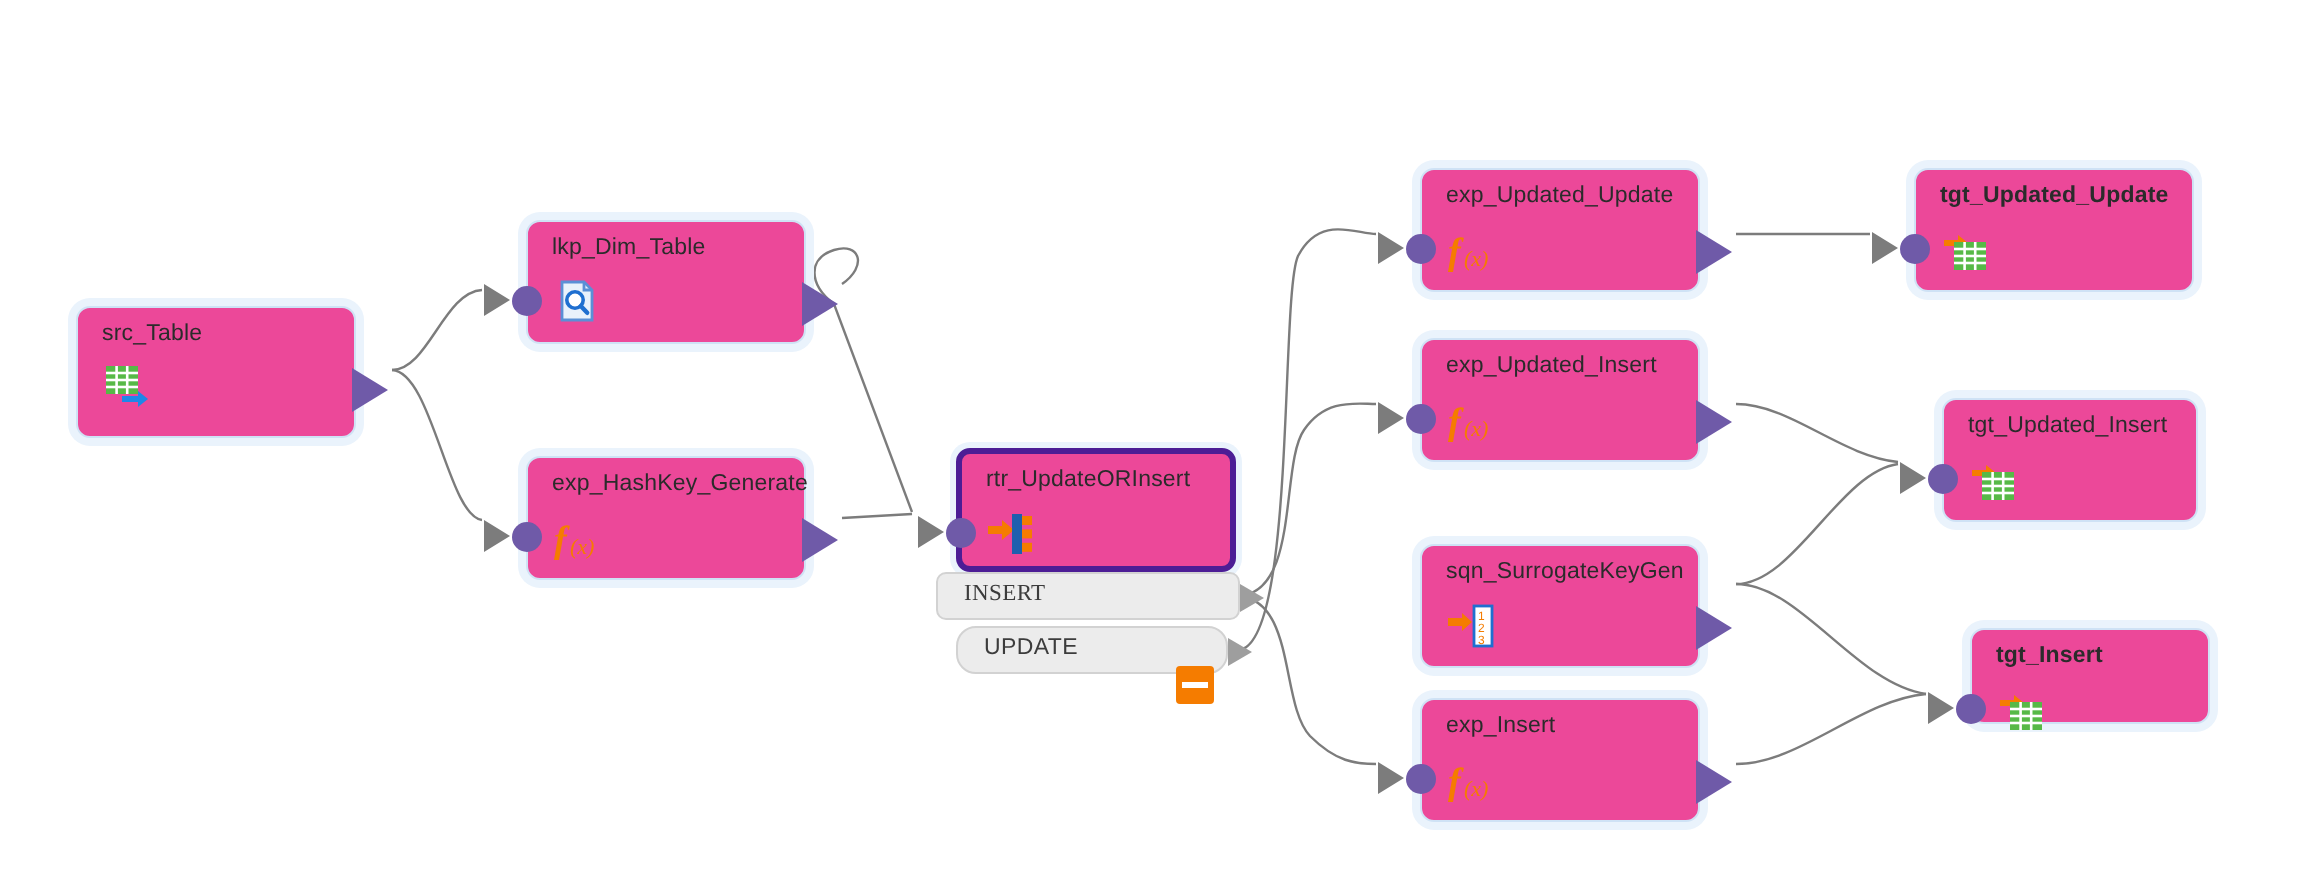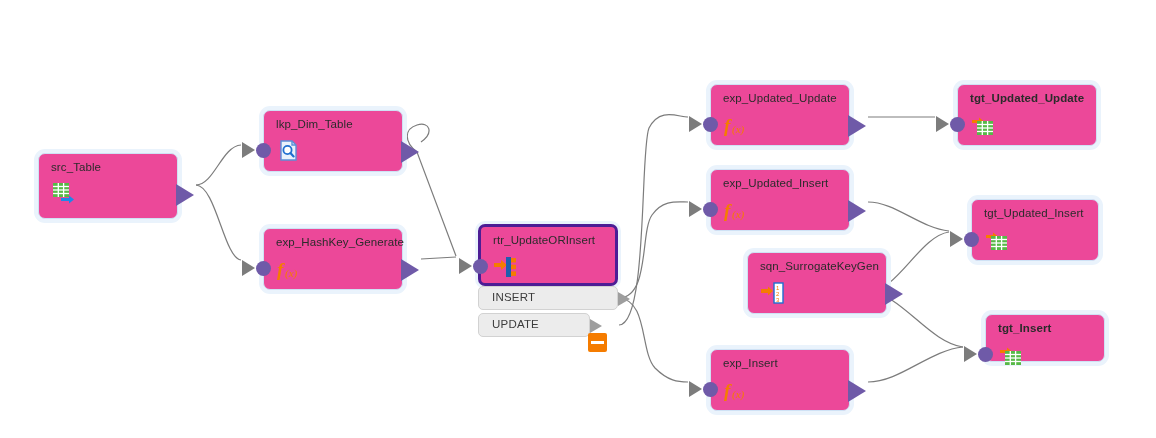--- a/index.html
+++ b/index.html
@@ -216,21 +216,21 @@
       <div class="node" style="left: 710px; top: 169px; width: 140px; height: 62px;">
         <div class="port-in-arrow"></div>
         <div class="port-in"></div>
         <div class="port-out"></div>
         <div class="node-title">exp_Updated_Insert</div>
         <div class="node-icon"><svg viewBox="0 0 26 24" width="26" height="24">
       <text x="0" y="19" font-family="Liberation Serif, serif" font-style="italic" font-weight="bold" font-size="19" fill="#f57c00">f</text>
       <text x="8" y="20" font-family="Liberation Serif, serif" font-style="italic" font-size="11" fill="#f57c00">(x)</text>
     </svg></div>
       </div>
-      <div class="node" style="left: 710px; top: 252px; width: 140px; height: 62px; margin-left: 37px;">
+      <div class="node" style="left: 710px; top: 272px; width: 140px; height: 62px;">
         <div class="port-out"></div>
         <div class="node-title">sqn_SurrogateKeyGen</div>
         <div class="node-icon"><svg viewBox="0 0 26 24" width="26" height="24">
       <path d="M0,8 L7,8 L7,5.5 L12,10 L7,14.5 L7,12 L0,12 Z" fill="#f57c00"></path>
       <rect x="13" y="2" width="9" height="20" fill="#ffffff" stroke="#1f6fd0" stroke-width="1.4"></rect>
       <text x="15" y="9" font-family="Liberation Sans, sans-serif" font-size="6" fill="#f57c00">1</text>
       <text x="15" y="15" font-family="Liberation Sans, sans-serif" font-size="6" fill="#f57c00">2</text>
       <text x="15" y="21" font-family="Liberation Sans, sans-serif" font-size="6" fill="#f57c00">3</text>
     </svg></div>
       </div>
@@ -297,24 +297,24 @@
         <g stroke="#ffffff" stroke-width="1.3">
           <line x1="0" y1="3.5" x2="16" y2="3.5"></line>
           <line x1="0" y1="7" x2="16" y2="7"></line>
           <line x1="0" y1="10.5" x2="16" y2="10.5"></line>
           <line x1="5.3" y1="0" x2="5.3" y2="14"></line>
           <line x1="10.6" y1="0" x2="10.6" y2="14"></line>
         </g>
       </g>
     </svg></div>
       </div>
-      <div class="group-row" style="left: 478px; top: 286px; width: 140px;">
+      <div class="group-row" style="left: 468px; top: 286px; width: 152px; font-family: Liberation Serif, serif;">
         <div class="group-label">INSERT</div>
         <div class="group-out"></div>
       </div>
-      <div class="group-row" style="left: 478px; top: 313px; width: 112px;">
+      <div class="group-row" style="left: 478px; top: 313px; width: 136px; border-radius: 10px;">
         <div class="group-label">UPDATE</div>
         <div class="group-out"></div>
       </div>
       <div class="collapse-btn" style="left: 588px; top: 333px;"></div>
     </div>
 
 </div>
 
 </body></html>

